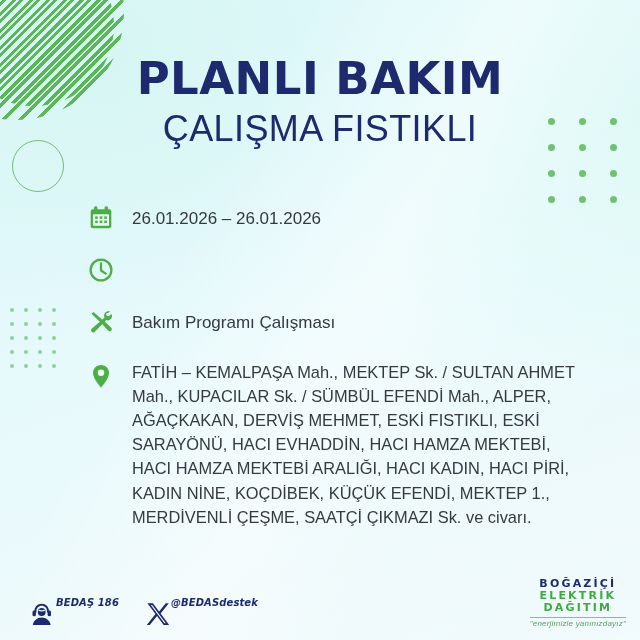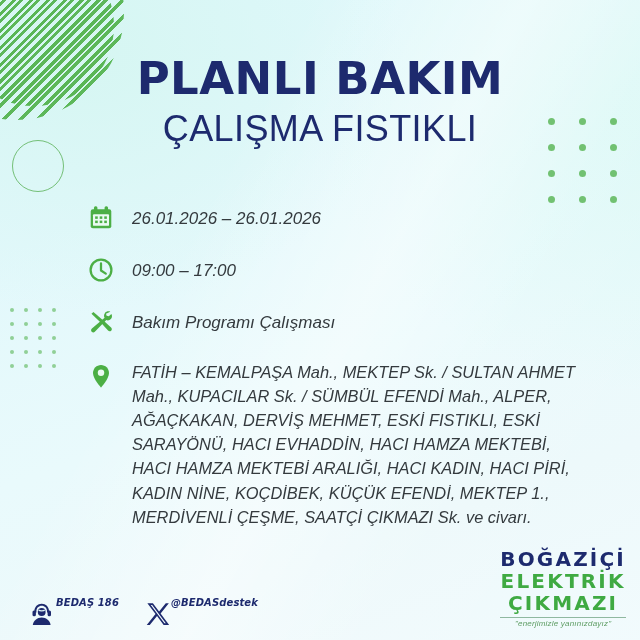--- a/index.html
+++ b/index.html
@@ -141,21 +141,20 @@
   .info {
     position: absolute;
     left: 86px;
     top: 203px;
     width: 500px;
   }
   .info-row {
     display: flex;
     align-items: flex-start;
     margin-bottom: 22px;
-    font-style: italic;
   }
   .info-row:last-child { margin-bottom: 8px; }
   .info-icon {
     flex: 0 0 30px;
     width: 30px;
     height: 30px;
     display: flex;
     align-items: center;
     justify-content: center;
     margin-right: 16px;
@@ -217,21 +216,21 @@
   
   .brand {
     position: absolute;
     right: 14px;
     bottom: 12px;
     text-align: center;
   }
   .brand-line {
     font-family: "DejaVu Sans", sans-serif;
     font-weight: 700;
-    font-size: 20px;
+    font-size: 11px;
     letter-spacing: 2.2px;
     line-height: 1.1;
     white-space: nowrap;
   }
   .brand-l1 { color: #1d2a6e; }
   .brand-l2 { color: #3faa42; }
   .brand-l3 { color: #3faa42; }
   .brand-rule {
     height: 1px;
     background: #8fb8a0;
@@ -320,21 +319,20 @@
       <span class="info-text">26.01.2026 – 26.01.2026</span>
     </div>
 
     <div class="info-row">
       <span class="info-icon">
         <svg width="26" height="26" viewBox="0 0 24 24" fill="none">
           <circle cx="12" cy="12" r="9.6" stroke="#4caf45" stroke-width="2.1" fill="none"></circle>
           <path d="M12 5.9 V12.4 L16.4 15.3" stroke="#4caf45" stroke-width="2.1" stroke-linecap="round" stroke-linejoin="round" fill="none"></path>
         </svg>
       </span>
-      <span class="info-text">09:00 – 17:00</span>
     </div>
 
     <div class="info-row">
       <span class="info-icon">
         <svg width="26" height="26" viewBox="0 0 24 24" fill="none">
           <path d="M3.2 4.4 L5.0 2.7 L13.6 10.2 L11.4 12.3 Z" fill="#4caf45"></path>
           <path d="M12.6 13.4 L15.0 11.2 L21.3 17.0 C22.2 17.9 22.2 19.2 21.4 20.0 C20.6 20.8 19.3 20.8 18.5 19.9 Z" fill="#4caf45"></path>
           <path d="M20.6 2.6 C19.0 1.8 16.9 2.2 15.7 3.6 C14.6 4.9 14.5 6.7 15.3 8.1 L3.6 18.1 C2.7 18.9 2.6 20.2 3.4 21.0 C4.2 21.9 5.5 21.9 6.3 21.1 L16.9 10.2 C18.3 10.8 20.0 10.5 21.1 9.3 C22.3 8.0 22.5 6.0 21.6 4.5 L19.2 6.8 L17.2 6.3 L16.6 4.4 Z" fill="#4caf45"></path>
         </svg>
       </span>
@@ -379,20 +377,20 @@
           </svg>
         </span>
         <span class="contact-label">@BEDASdestek</span>
       </div>
 
     </div>
 
     <div class="brand">
       <div class="brand-line brand-l1">BOĞAZİÇİ</div>
       <div class="brand-line brand-l2">ELEKTRİK</div>
-      <div class="brand-line brand-l3">ÇIKMAZI</div>
+      <div class="brand-line brand-l3">DAĞITIM</div>
       <div class="brand-rule"></div>
       <div class="brand-tag">"enerjimizle yanınızdayız"</div>
     </div>
 
   </div>
 
 </div>
 
 </body></html>

